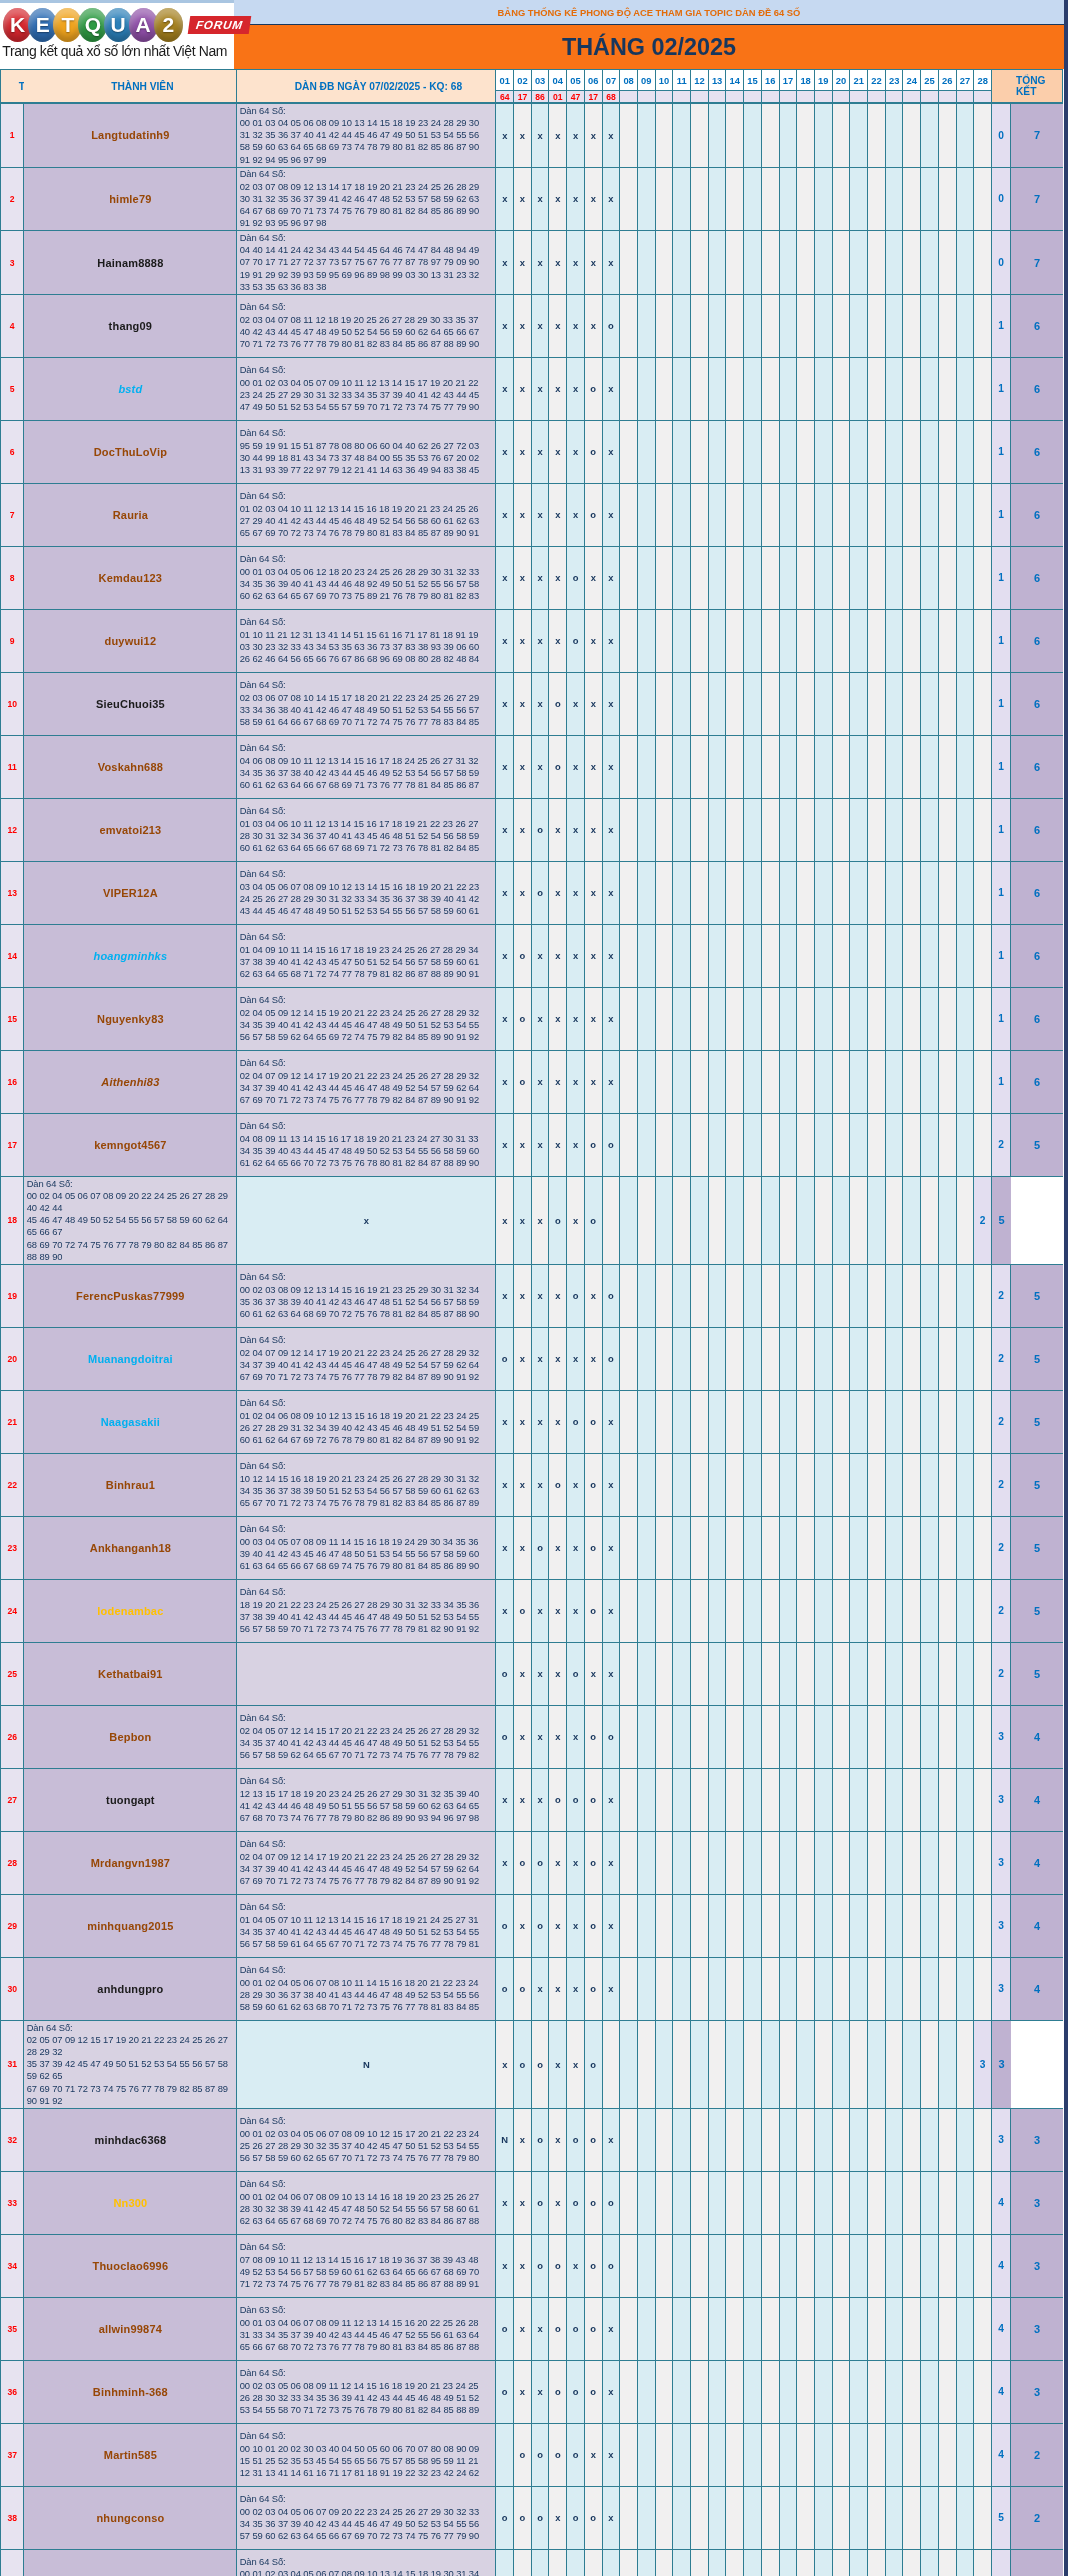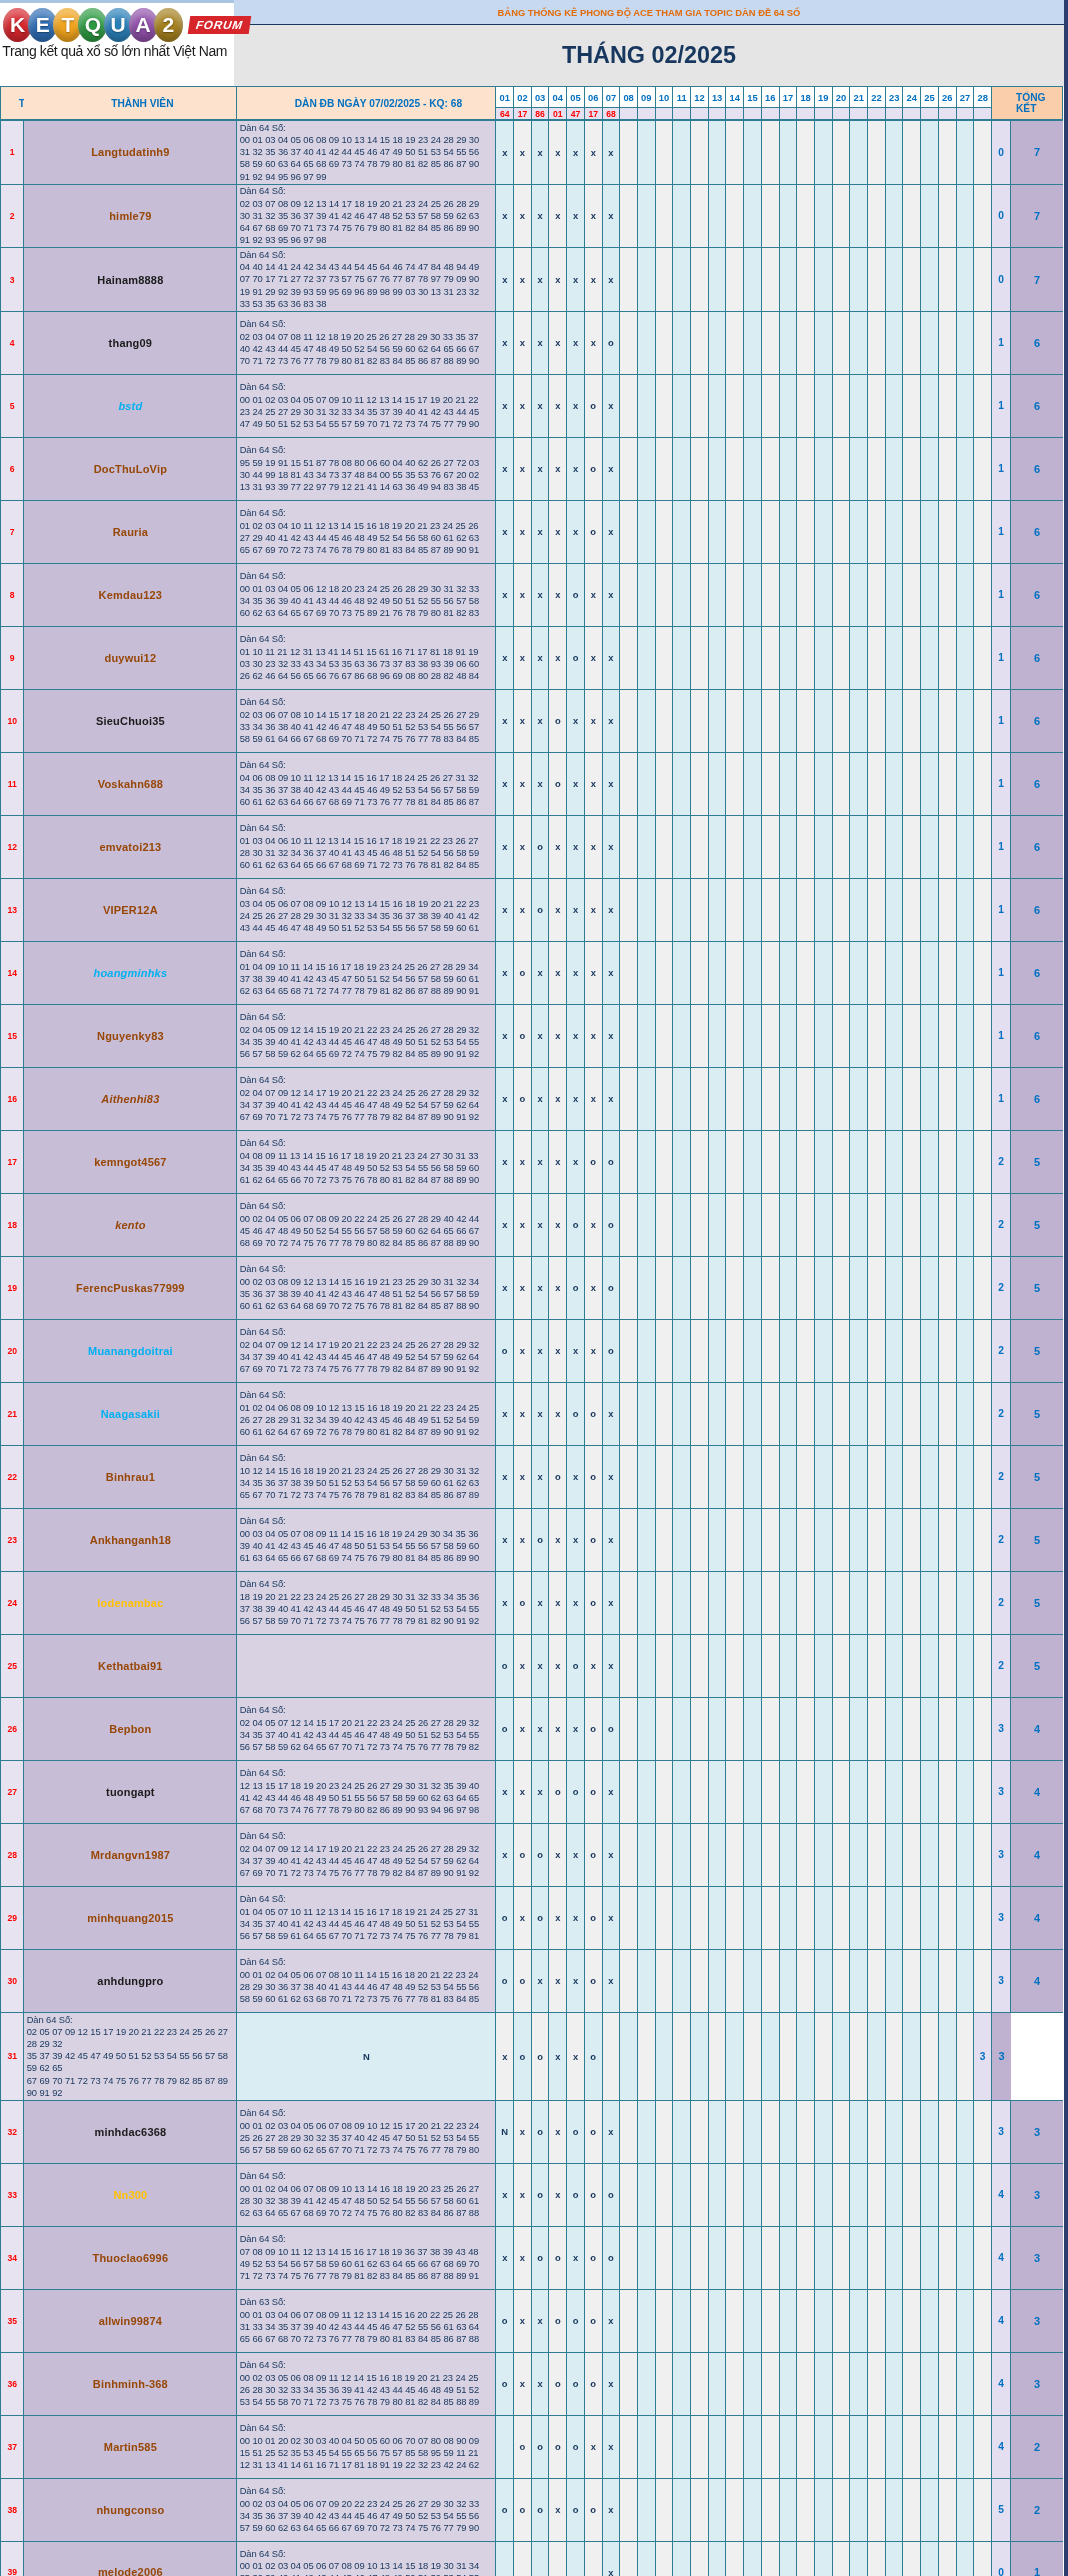--- a/index.html
+++ b/index.html
@@ -8,21 +8,21 @@
 
   
   .tophdr{display:grid;grid-template-columns:234px 1fr;}
   .logo-cell{grid-row:1 / span 2;background:#ffffff;position:relative;border-top:3.9px solid #a9c5e1;box-sizing:border-box;}
   .logo-line{display:flex;align-items:center;padding:4.7px 0 0 3.1px;}
   .logo-letter{width:29px;height:34px;border-radius:50%;margin-left:-3.9px;color:#fff;font-weight:bold;font-size:21px;display:flex;align-items:center;justify-content:center;text-shadow:0 0.8px 1.6px rgba(0,0,0,.4);box-shadow:inset 0 7.8px 7.8px rgba(255,255,255,.35), inset 0 -6.3px 7.8px rgba(0,0,0,.25);}
   .logo-letter:first-child{margin-left:0;}
   .forum-badge{margin-left:6.3px;background:#d6262c;color:#fff;font-style:italic;font-weight:bold;font-size:11.7px;padding:2.3px 7px;transform:skewX(-8deg);letter-spacing:0.8px;}
   .tagline{font-size:14px;color:#1c1c1c;white-space:nowrap;padding:1.6px 0 0 2.3px;letter-spacing:-0.4px;}
   .banner{height:25px;background:#c6d9f1;color:#e36c0a;font-weight:bold;font-size:9.4px;display:flex;align-items:center;justify-content:center;box-sizing:border-box;border-bottom:1.6px solid #17375e;}
-  .titlebar{height:61px;background:#e5e5e5;color:#17375e;font-weight:bold;font-size:23.4px;display:flex;align-items:center;justify-content:center;}
+  .titlebar{height:44px;background:#f97316;color:#17375e;font-weight:bold;font-size:23.4px;display:flex;align-items:center;justify-content:center;}
 
   
   .gridrow{display:grid;grid-template-columns:23.4px 213px 259px repeat(28,1fr) 19px 52px;width:1063px;}
 
   
   .theadrow{height:35px;border-top:1.6px solid #2e7d92;border-bottom:2.3px solid #2e7d92;border-left:1.6px solid #2e7d92;box-sizing:border-box;}
   .hcell{background:#fde3cd;color:#0070c0;font-weight:bold;font-size:10.2px;display:flex;align-items:center;justify-content:center;border-right:0.8px solid #2e7d92;padding-left:24px;}
   .daycol{display:flex;flex-direction:column;border-right:0.8px solid #2e7d92;}
   .daylab{height:20.3px;background:#ffffff;color:#0070c0;font-weight:bold;font-size:9.4px;display:flex;align-items:center;justify-content:center;border-bottom:1.6px solid #2e7d92;}
   .dayres{flex:1;background:#e6e1f0;color:#ff0000;font-weight:bold;font-size:8.6px;display:flex;align-items:center;justify-content:center;}
@@ -835,21 +835,20 @@
         <div class="mark even"></div>
         <div class="mark odd"></div>
         <div class="mark even"></div>
         <div class="mark odd"></div>
         <div class="mark even"></div>
         <div class="totA">2</div>
         <div class="totB">5</div>
       </div>
       <div class="gridrow drow">
         <div class="tt">18</div>
-        <div class="member brown it">kento</div>
         <div class="dan">Dàn 64 Số:
 00 02 04 05 06 07 08 09 20 22 24 25 26 27 28 29 40 42 44
 45 46 47 48 49 50 52 54 55 56 57 58 59 60 62 64 65 66 67
 68 69 70 72 74 75 76 77 78 79 80 82 84 85 86 87 88 89 90</div>
         <div class="mark odd">x</div>
         <div class="mark even">x</div>
         <div class="mark odd">x</div>
         <div class="mark even">x</div>
         <div class="mark odd">o</div>
         <div class="mark even">x</div>

